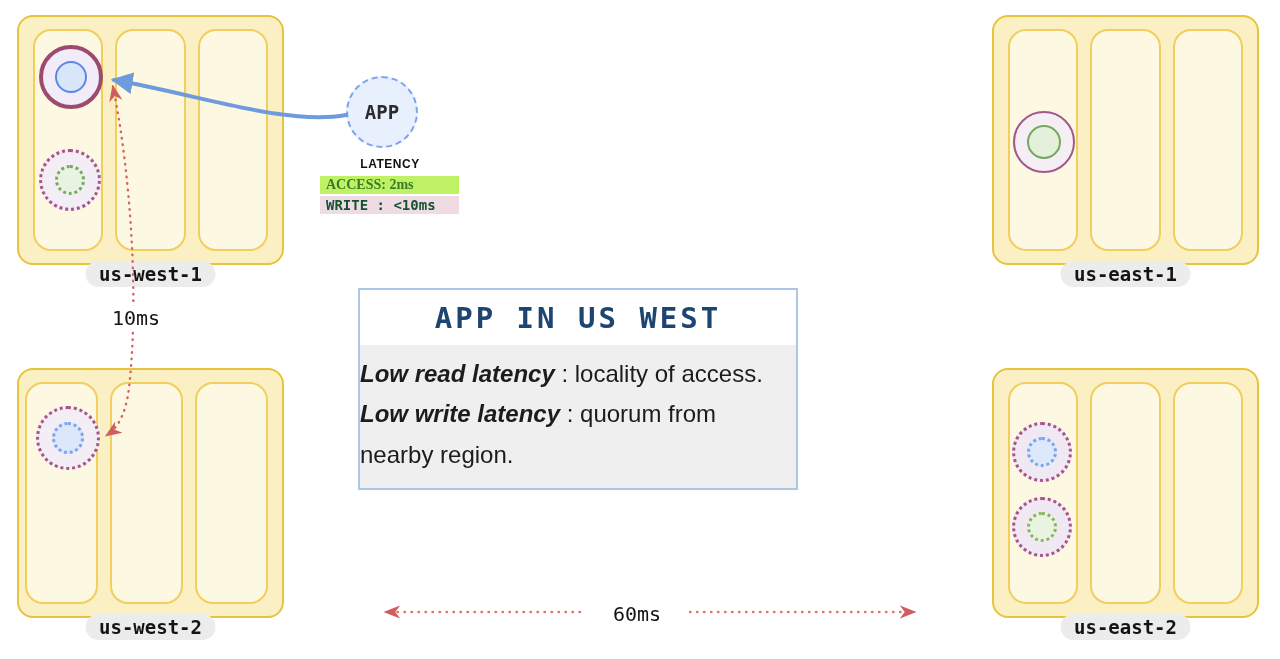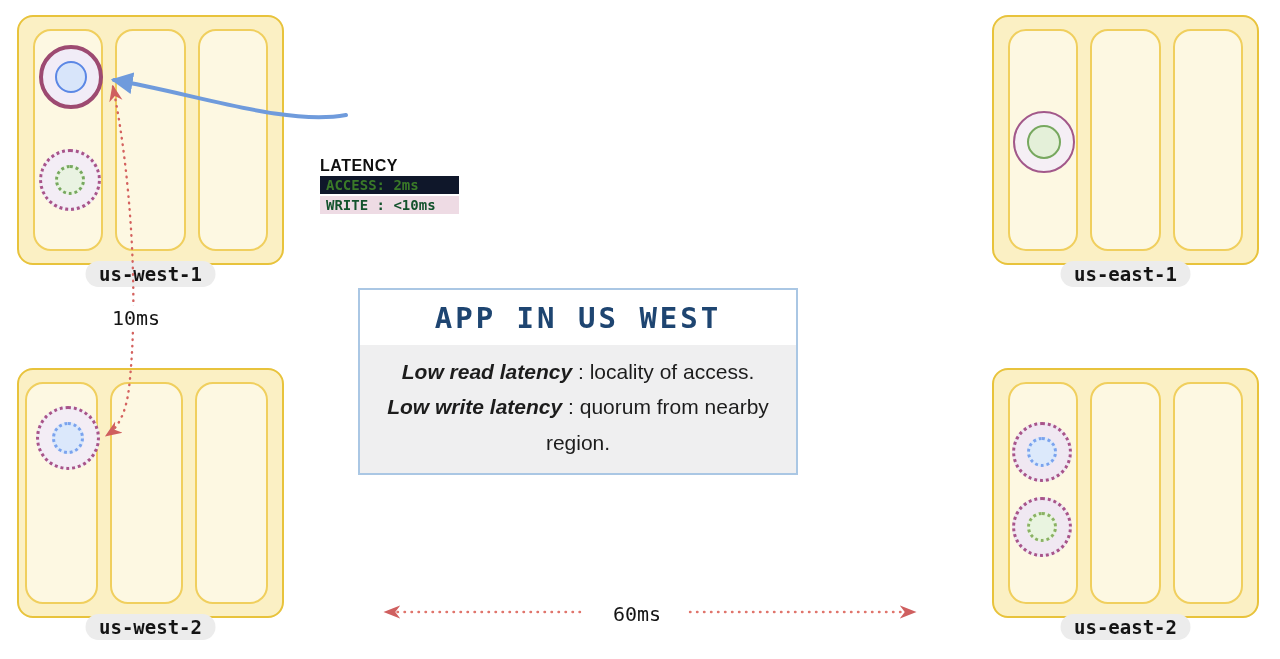--- a/index.html
+++ b/index.html
@@ -34,34 +34,34 @@
   .ue2-ghost-top .node-inner{width:30px;height:30px;background:#dce9fb;border:3px dotted #7aa3ee;}
   .ue2-ghost-bottom{left:18px;top:127px;width:60px;height:60px;background:#f0e8f2;border:3px dotted #a8548a;}
   .ue2-ghost-bottom .node-inner{width:30px;height:30px;background:#e9f4e0;border:3px dotted #8ab263;}
 
   
   .app-node{position:absolute;left:346px;top:76px;width:72px;height:72px;border-radius:50%;
     background:#e9f0fd;border:2px dashed #7ba4f0;display:flex;align-items:center;justify-content:center;
     font-family:"DejaVu Sans Mono",monospace;font-weight:700;font-size:19px;color:#2b2b2b;z-index:4;box-sizing:border-box;}
 
   
-  .legend-title{position:absolute;left:320px;top:157px;width:140px;text-align:left;
-    font-weight:700;font-size:16px;letter-spacing:.5px;color:#101010;z-index:4;}
+  .legend-title{position:absolute;left:320px;top:157px;width:140px;text-align:center;
+    font-weight:700;font-size:12px;letter-spacing:.5px;color:#101010;z-index:4;}
   .legend-row{position:absolute;left:320px;width:139px;box-sizing:border-box;padding:1px 6px;
     font-family:"DejaVu Sans Mono",monospace;font-weight:700;font-size:14px;z-index:4;white-space:nowrap;}
-  .legend-access{top:176px;color:#3a7a28;background:#0f172a;}
+  .legend-access{top:176px;color:#3a7a28;background:#bef264;font-family:Liberation Serif, serif;}
   .legend-write{top:196px;color:#14532d;background:#eedbe4;}
 
   
   .callout{position:absolute;left:358px;top:288px;width:440px;background:#ffffff;
     border:2px solid #aac7e4;z-index:3;box-sizing:border-box;}
   .callout-title{height:55px;display:flex;align-items:center;justify-content:center;
     font-family:"DejaVu Sans Mono",monospace;font-weight:700;font-size:29px;letter-spacing:3px;color:#1e4571;}
-  .callout-body{background:#efeff0;padding:9px 0 13px;text-align:center;
-    font-size:21px;color:#1c1c1c;line-height:1.68;}
+  .callout-body{background:#efeff0;padding:9px 0 13px;
+    font-size:24px;color:#1c1c1c;line-height:1.68;}
   .lead{font-weight:700;font-style:italic;}
 
   
   .lat-label{position:absolute;background:#ffffff;padding:0 4px;z-index:6;
     font-family:"DejaVu Sans Mono",monospace;font-size:20px;color:#141414;}
   .lat-10{left:108px;top:306px;}
   .lat-60{left:609px;top:602px;}
 
   
   .wires{position:absolute;left:0;top:0;z-index:5;pointer-events:none;}
@@ -131,20 +131,23 @@
     </defs>
 
     <path d="M113,87 C131,175 139,300 129,388 C126,412 119,427 107,435" fill="none" stroke="#d4625f" stroke-width="2.4" stroke-linecap="round" stroke-dasharray="0.5 6" marker-start="url(#mRedStart)" marker-end="url(#mRed)"></path>
 
     <path d="M346,115 C286,126 196,94 114,80" fill="none" stroke="#6f9bdc" stroke-width="4" stroke-linecap="round" marker-end="url(#mBlue)"></path>
 
     <path d="M580,612 L386,612" fill="none" stroke="#e0756c" stroke-width="2.4" stroke-linecap="round" stroke-dasharray="0.5 6.5" marker-end="url(#mRed)"></path>
     <path d="M690,612 L914,612" fill="none" stroke="#e0756c" stroke-width="2.4" stroke-linecap="round" stroke-dasharray="0.5 6.5" marker-end="url(#mRed)"></path>
   </svg>
 
+  <div class="app-node">
+    <span>APP</span>
+  </div>
 
   <div class="legend-title">LATENCY</div>
   <div class="legend-row legend-access">ACCESS: 2ms</div>
   <div class="legend-row legend-write">WRITE : &lt;10ms</div>
 
   <div class="callout">
     <div class="callout-title">APP IN US WEST</div>
     <div class="callout-body">
       <div><span class="lead">Low read latency</span><span> : locality of access.</span></div>
       <div><span class="lead">Low write latency</span><span> : quorum from nearby region.</span></div>

